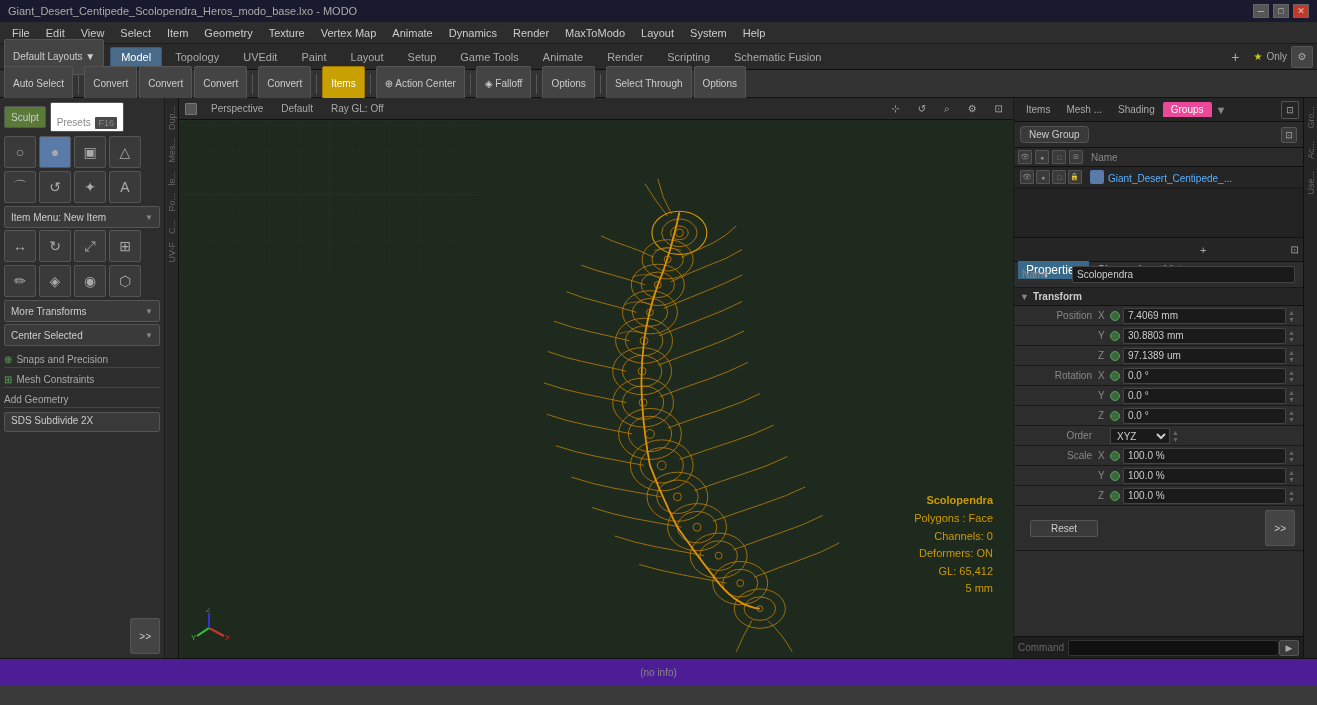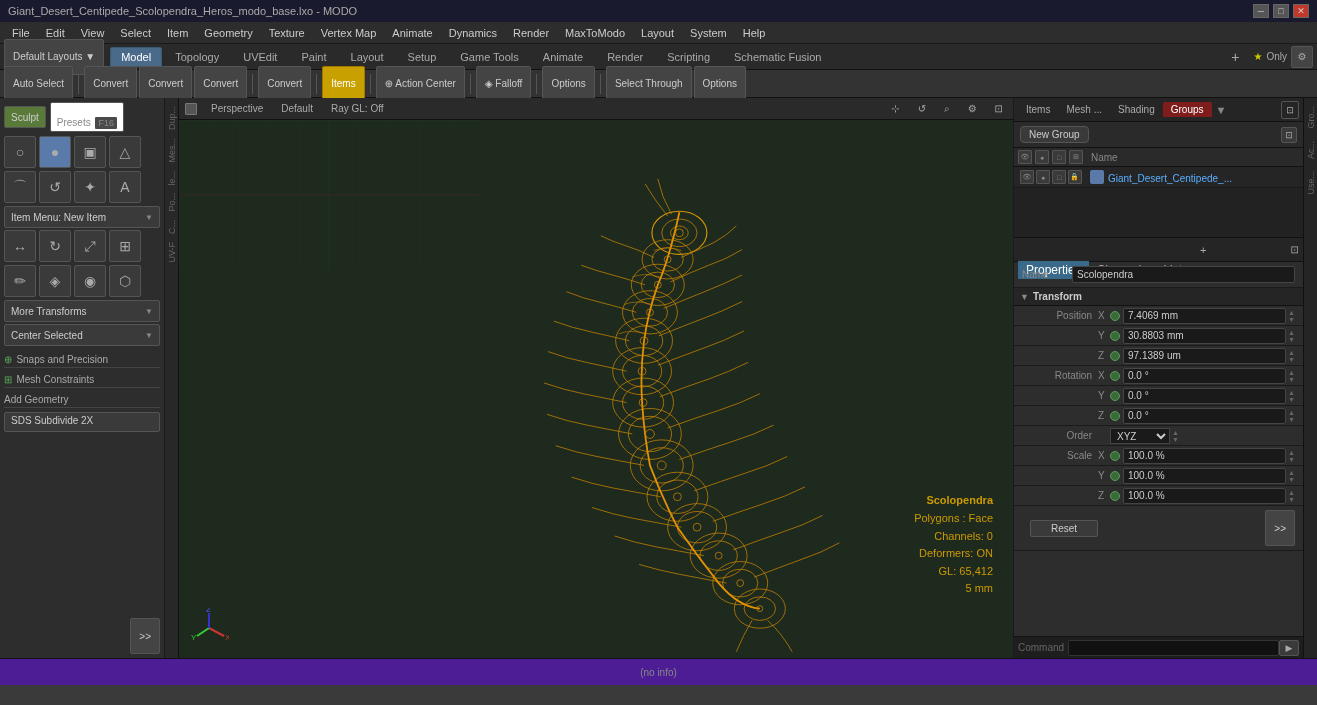--- a/index.html
+++ b/index.html
@@ -56,21 +56,21 @@
     
     #statusbar { background: #4c1d95; height: 27px; display: flex; align-items: center; padding: 0 20px; border-top: 1px solid #111; font-size: 10px; color: #888; }
     #statusbar .center { flex: 1; text-align: center; }
 
     
     #right-panel { width: 290px; background: #2d2d2d; border-left: 1px solid #1a1a1a; display: flex; flex-direction: column; overflow: hidden; }
 
     
     #right-tabs { background: #252525; height: 24px; display: flex; align-items: center; padding: 0 4px; border-bottom: 1px solid #111; }
     .right-tab { padding: 2px 8px; color: #aaa; font-size: 10px; cursor: pointer; border-radius: 2px 2px 0 0; }
-    .right-tab.active { background: #7f1d1d; color: #fff; }
+    .right-tab.active { background: #ec4899; color: #fff; }
     .right-tab-more { color: #888; padding: 0 4px; cursor: pointer; }
     .right-panel-btn { background: transparent; border: 1px solid #555; color: #aaa; width: 18px; height: 18px; font-size: 9px; display: flex; align-items: center; justify-content: center; cursor: pointer; border-radius: 2px; margin-left: 2px; }
 
     
     #groups-header { background: #2a2a2a; height: 26px; display: flex; align-items: center; padding: 0 6px; border-bottom: 1px solid #111; }
     #new-group-btn { background: #3a3a3a; border: 1px solid #555; color: #ccc; padding: 2px 8px; font-size: 10px; cursor: pointer; border-radius: 4px; }
     .expand-btn { background: #3a3a3a; border: 1px solid #555; color: #aaa; width: 16px; height: 16px; font-size: 9px; display: flex; align-items: center; justify-content: center; cursor: pointer; border-radius: 2px; margin-left: auto; }
 
     
     #groups-area { flex: none; height: 90px; background: #222; border-bottom: 1px solid #111; overflow: auto; }

